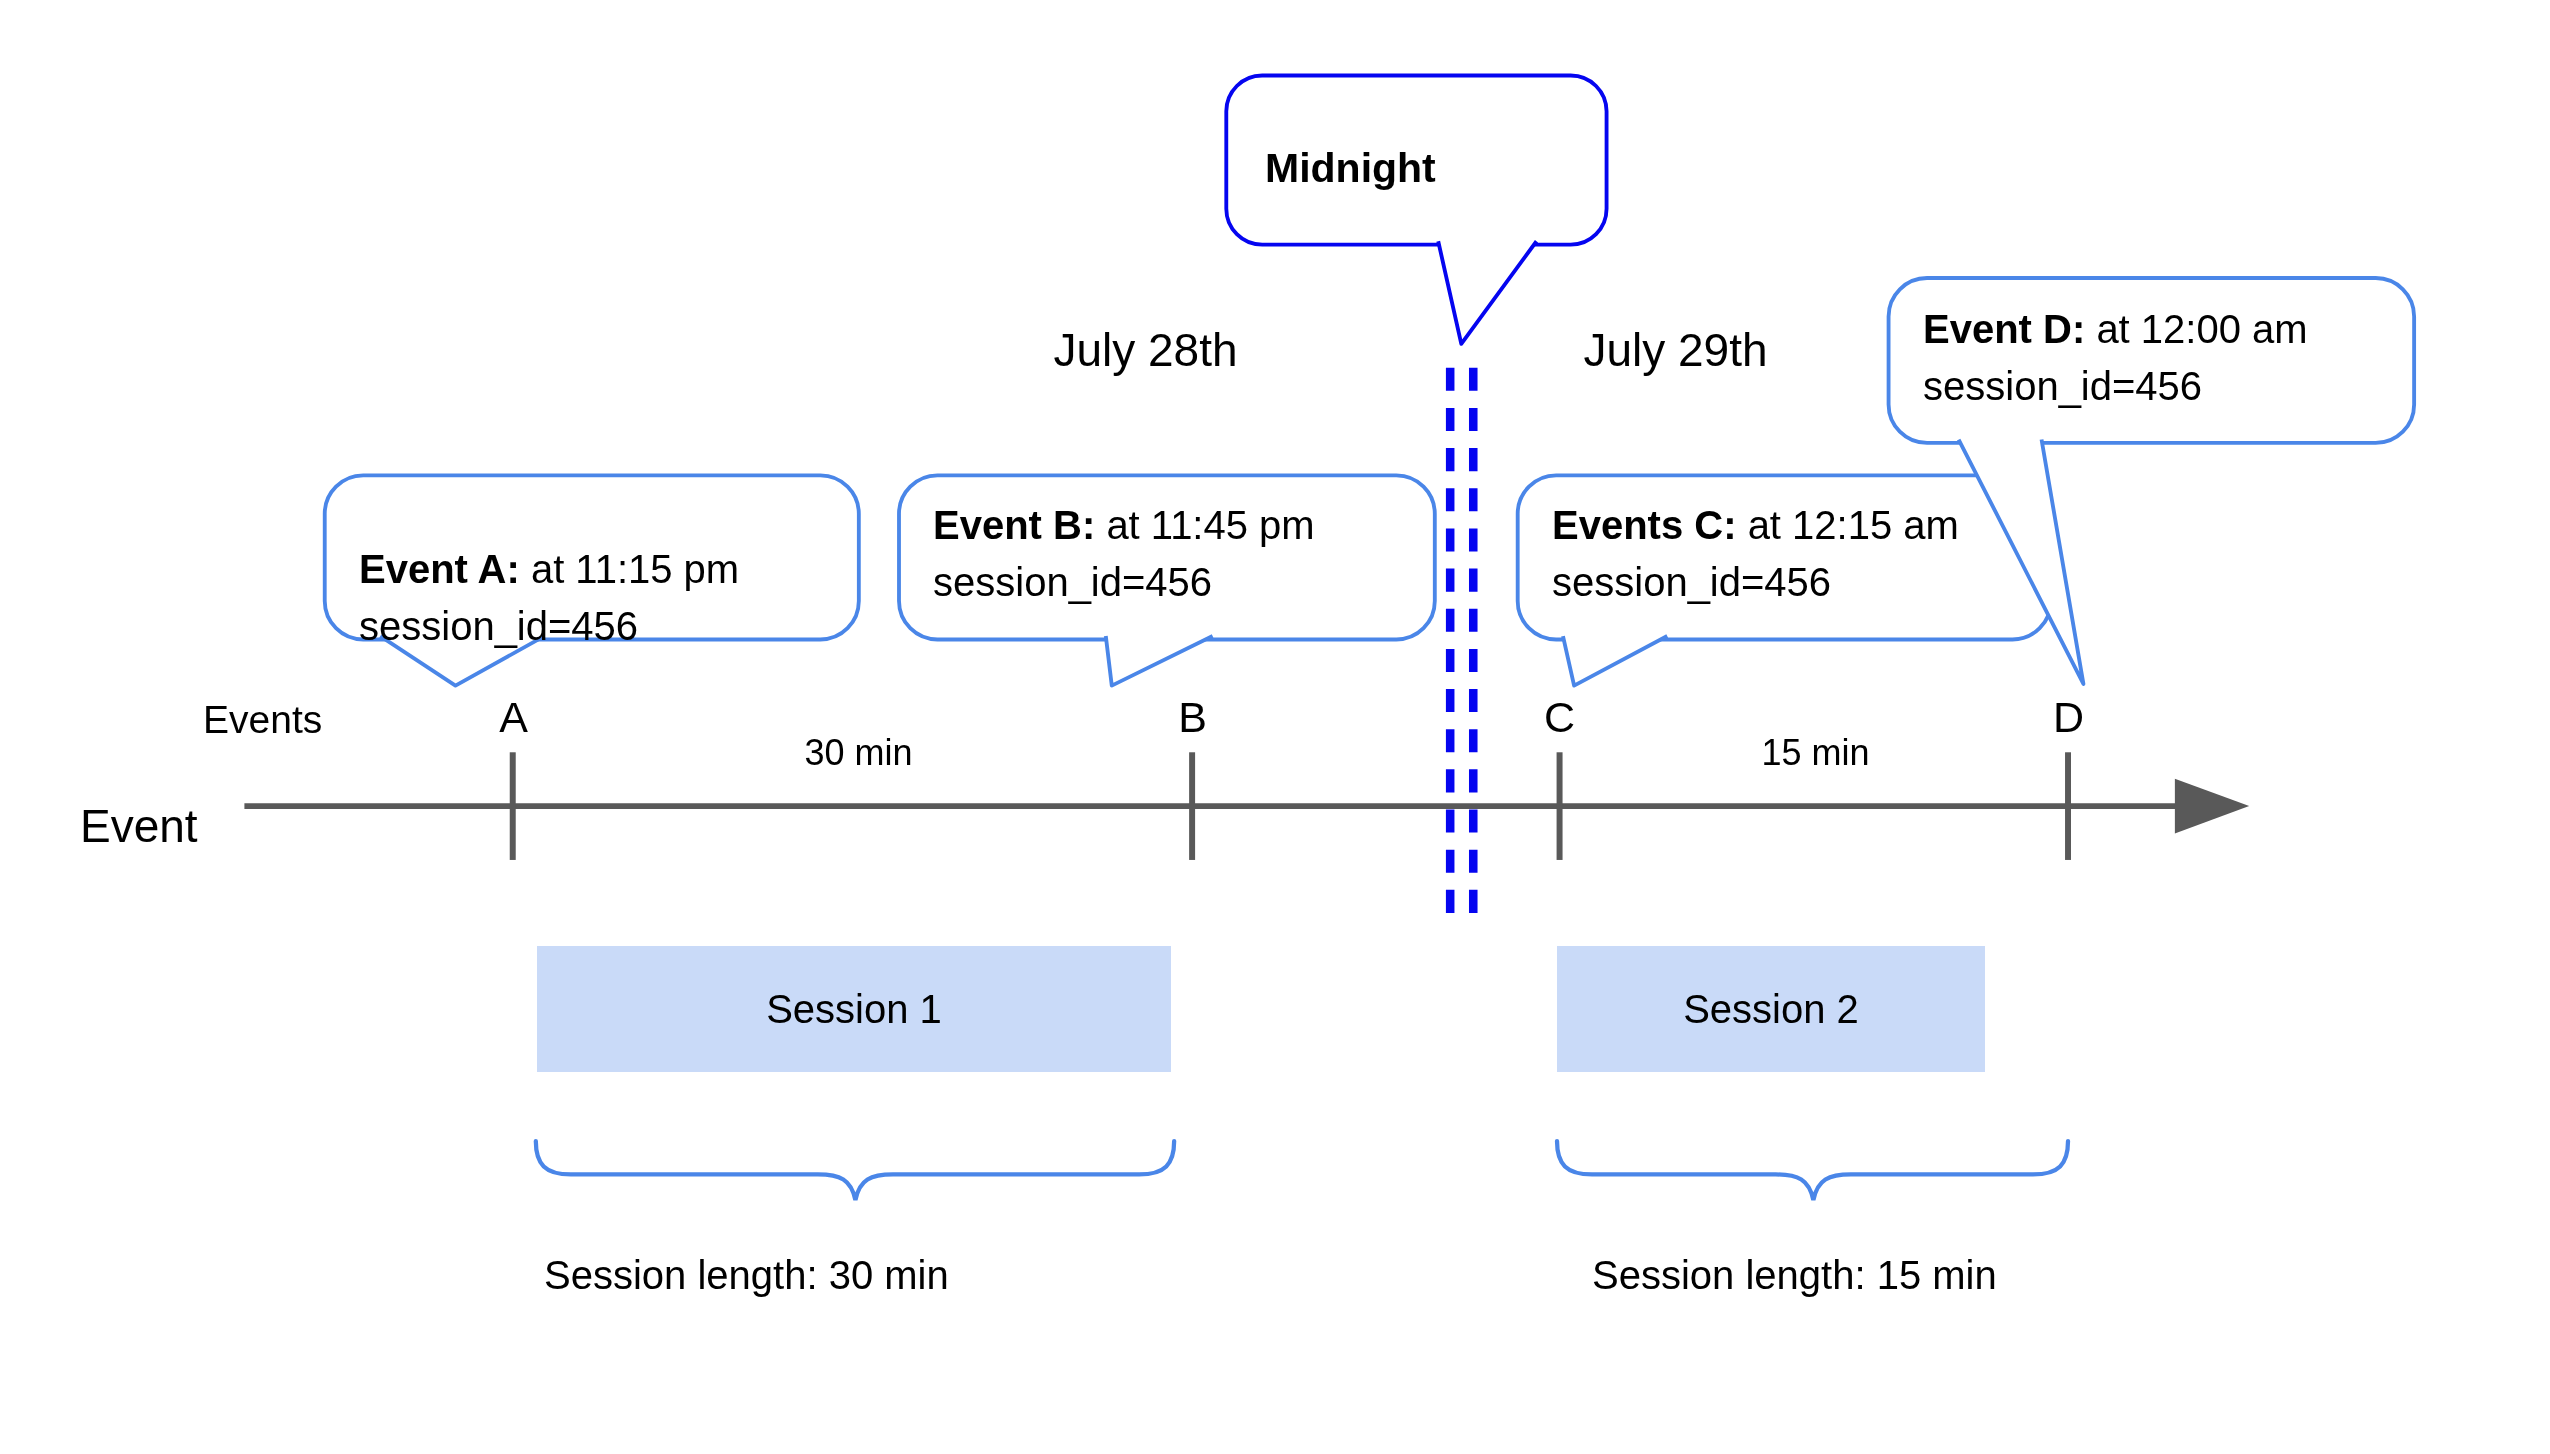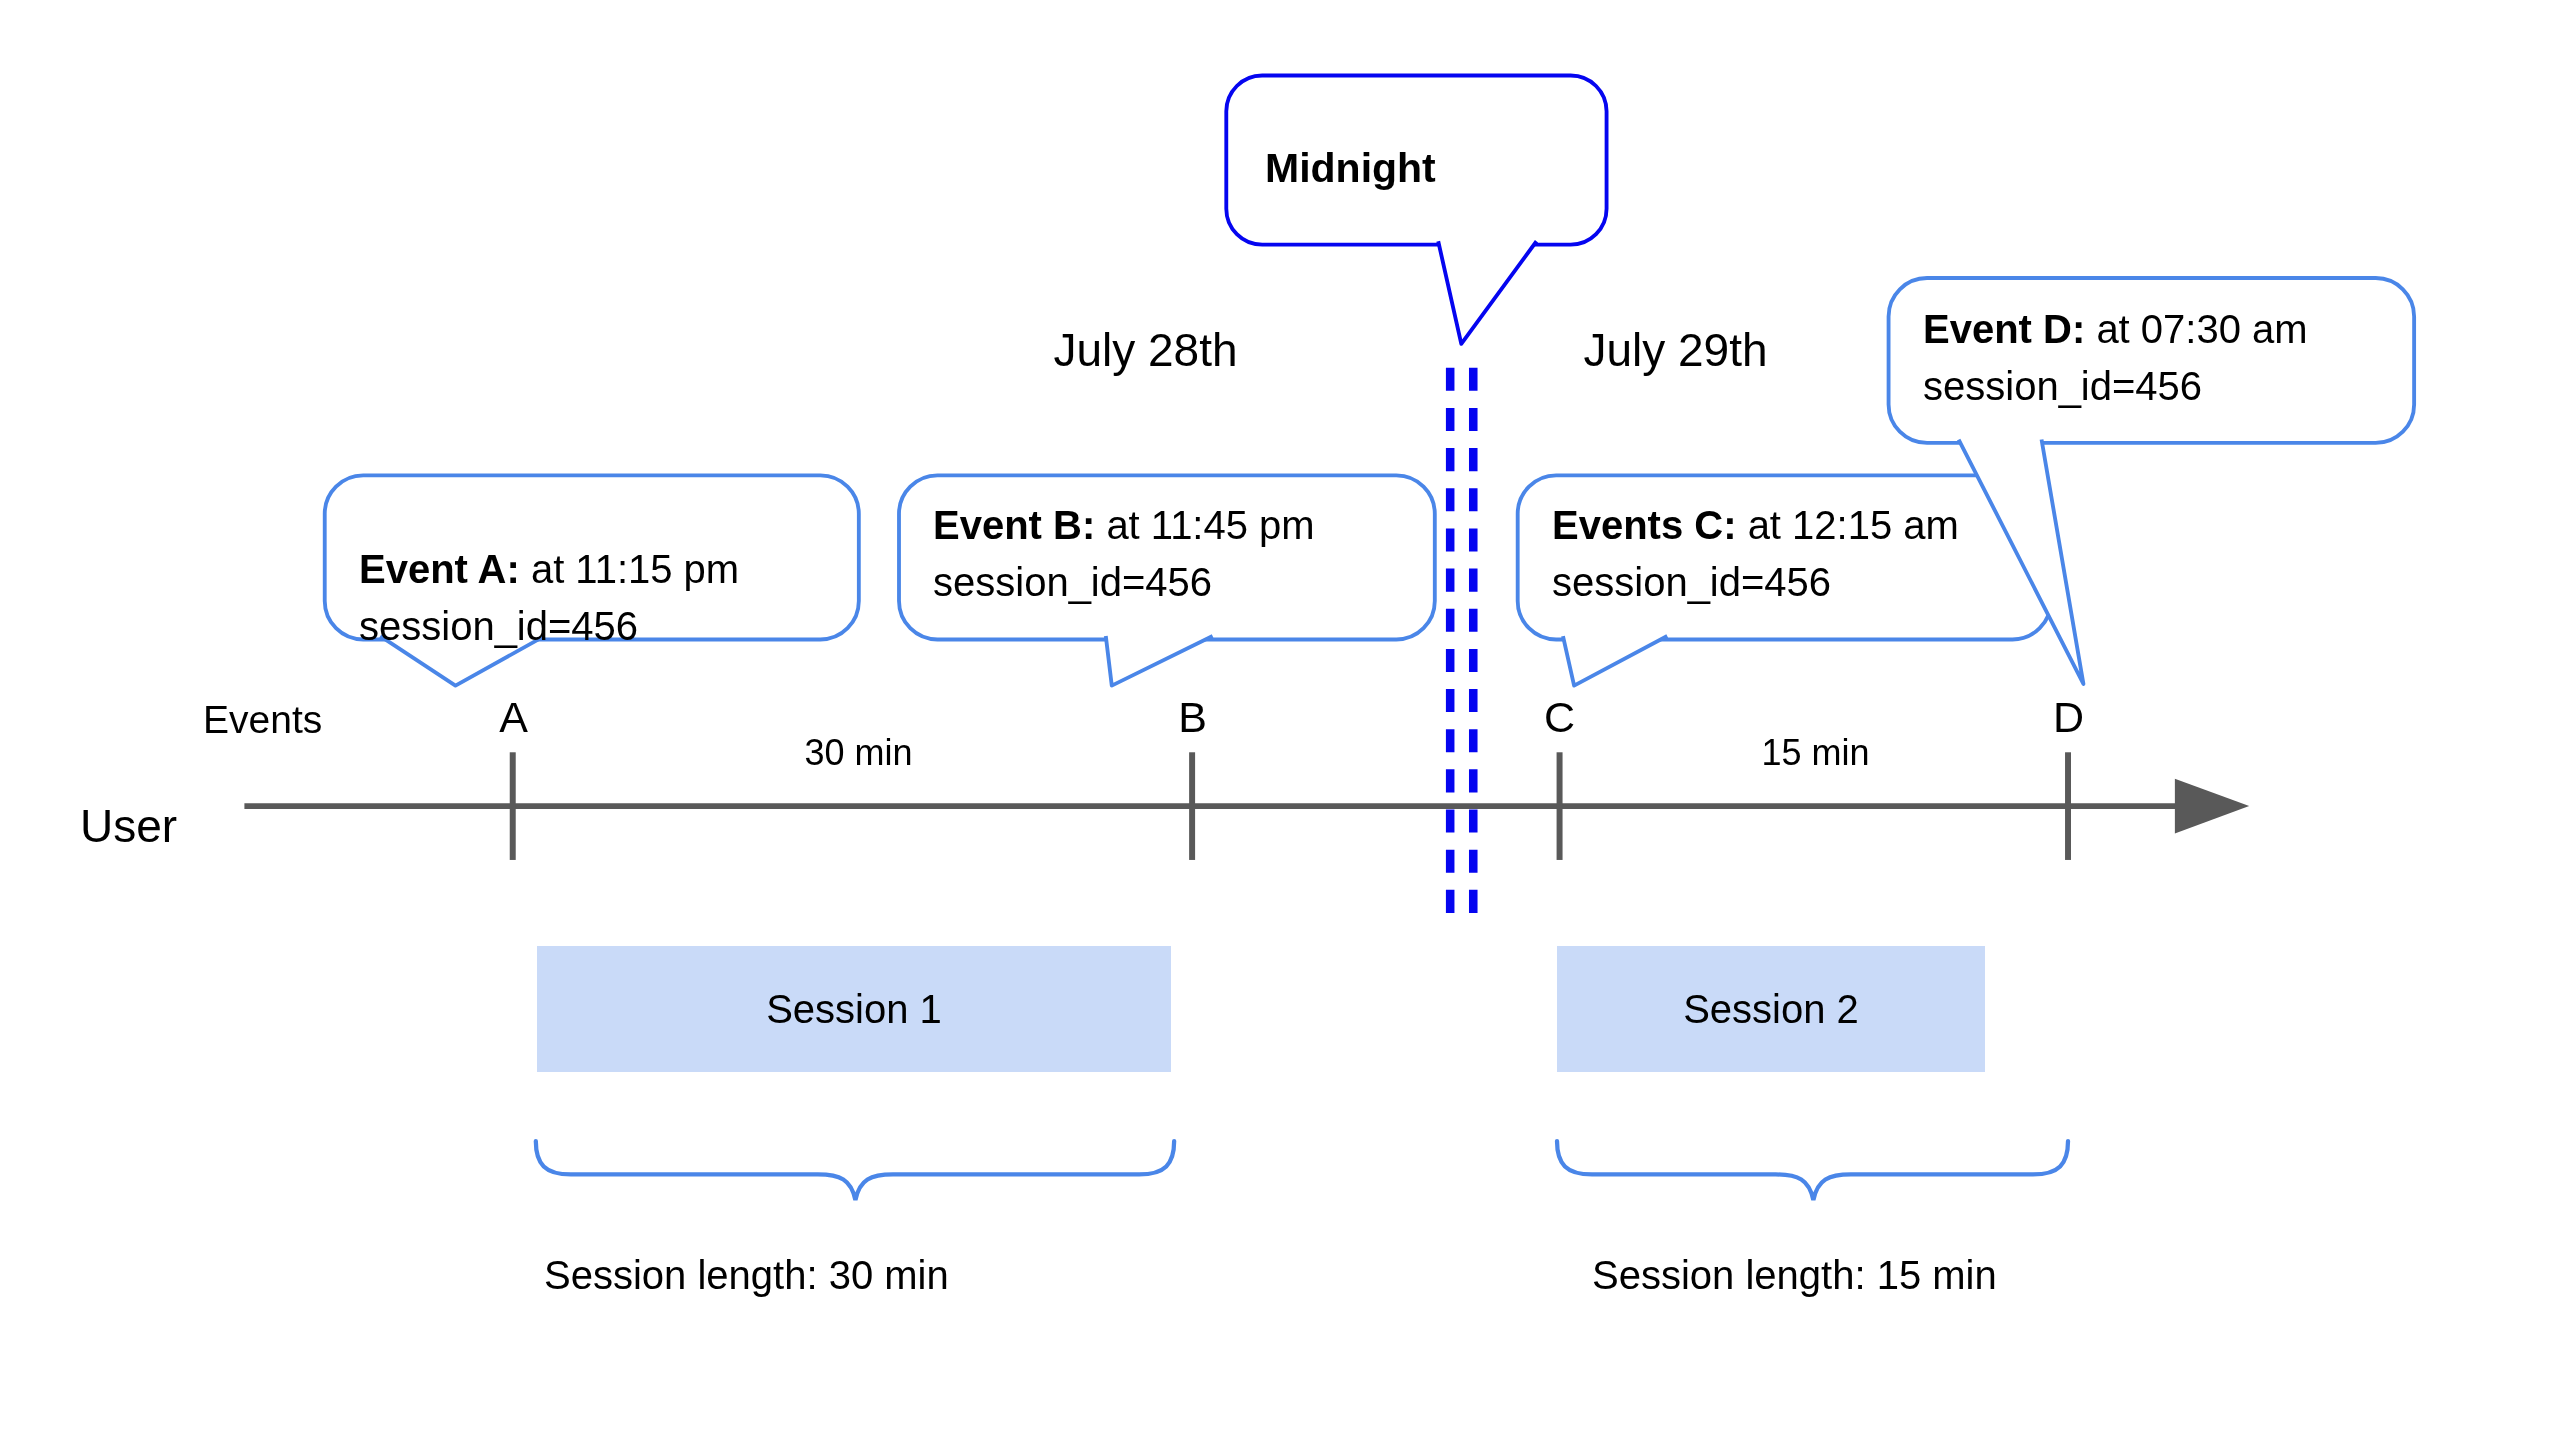--- a/index.html
+++ b/index.html
@@ -83,26 +83,26 @@
   </div>
   <div class="abs bubble-text" style="left:933px;top:497px;">
     <div><b>Event B:</b> <span>at 11:45 pm</span></div>
     <div>session_id=456</div>
   </div>
   <div class="abs bubble-text" style="left:1552px;top:497px;">
     <div><b>Events C:</b> <span>at 12:15 am</span></div>
     <div>session_id=456</div>
   </div>
   <div class="abs bubble-text" style="left:1923px;top:301px;">
-    <div><b>Event D:</b> <span>at 07:30 am</span></div>
+    <div><b>Event D:</b> <span>at 12:00 am</span></div>
     <div>session_id=456</div>
   </div>
 
   <div class="abs events-label" style="left:203px;top:696px;">Events</div>
-  <div class="abs user-label" style="left:80px;top:800px;">User</div>
+  <div class="abs user-label" style="left:80px;top:800px;">Event</div>
 
   <div class="abs tick-label" style="left:462px;top:691px;">A</div>
   <div class="abs tick-label" style="left:1141px;top:691px;">B</div>
   <div class="abs tick-label" style="left:1508px;top:691px;">C</div>
   <div class="abs tick-label" style="left:2017px;top:691px;">D</div>
 
   <div class="abs interval-label" style="left:756px;top:735px;">30 min</div>
   <div class="abs interval-label" style="left:1713px;top:735px;">15 min</div>
 
   <div class="abs session-box" style="left:537px;top:946px;width:634px;">Session 1</div>

